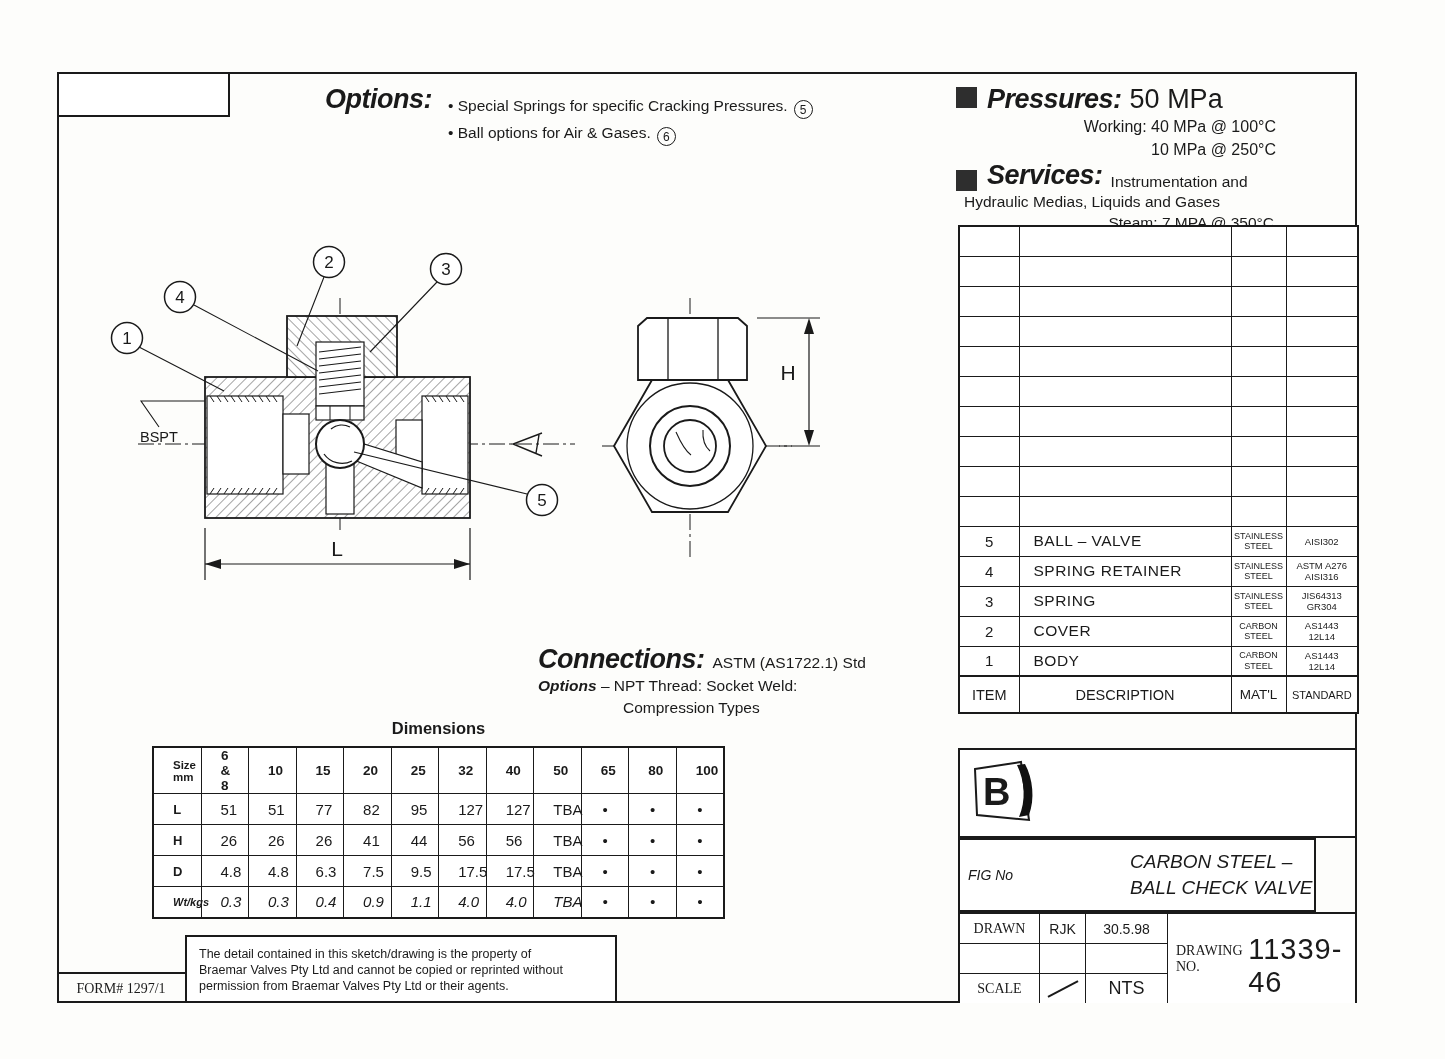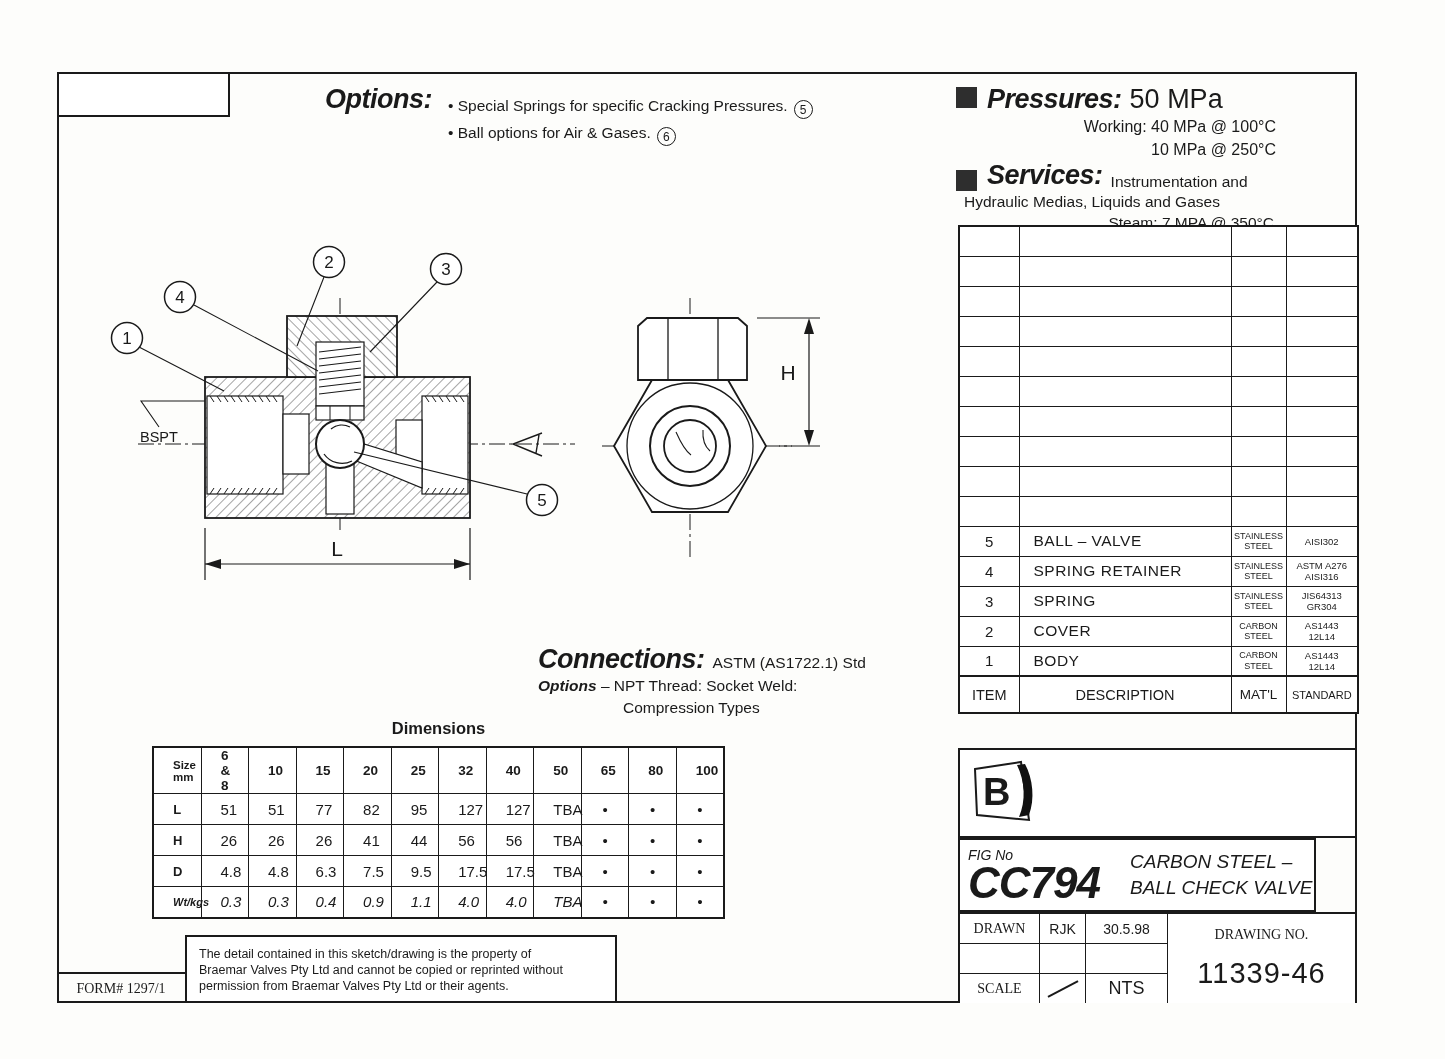--- a/index.html
+++ b/index.html
@@ -68,21 +68,21 @@
   #tb-fig .fig-label { font-style:italic; font-size:14px; }
   #tb-fig .fig-no { font-style:italic; font-weight:bold; font-size:44px; letter-spacing:-1px; line-height:40px; }
   #tb-fig .prod { font-style:italic; font-size:19px; line-height:26px; }
   #tb-grid { left:958px; top:912px; width:399px; height:91px; display:grid;
              grid-template-columns:80px 46px 82px 1fr; grid-template-rows:30px 30px 1fr; }
   #tb-grid > div { border-right:1.3px solid #1a1a1a; border-bottom:1.3px solid #1a1a1a; display:flex; align-items:center; justify-content:center; }
   #tb-grid > div.noB { border-bottom:none; }
   #tb-grid > div.noR { border-right:none; }
   .serif { font-family:"Liberation Serif", serif; }
   .lab13 { font-size:14px; }
-  #drawing-no-cell { grid-column:4; grid-row:1 / span 3; flex-direction:column; align-items:flex-start; justify-content:flex-start; padding:4px 8px; }
+  #drawing-no-cell { grid-column:4; grid-row:1 / span 3; flex-direction:row; align-items:flex-start; justify-content:flex-start; padding:4px 8px; }
   #drawing-no-value { font-size:29px; letter-spacing:1px; align-self:center; margin-top:14px; font-family:"Liberation Sans",sans-serif; }
   .slash { width:34px; height:2px; background:#1a1a1a; transform:rotate(-28deg); }
 
   #disclaimer { left:185px; top:935px; width:432px; height:68px; border:2px solid #1a1a1a; background:#fff;
                 font-size:12.5px; line-height:16px; padding:9px 0 0 12px; white-space:pre-line; }
   #form-number { left:57px; top:972px; width:128px; height:31px; border-top:2px solid #1a1a1a;
                  display:flex; align-items:center; justify-content:center; font-size:14px; }
 
   svg text { font-family:"Liberation Sans", sans-serif; fill:#1a1a1a; }
 </style>
@@ -404,21 +404,20 @@
       <polygon points="8,10 54,3 62,61 10,56" fill="#fff" stroke="#1a1a1a" stroke-width="2"></polygon>
       <text x="16" y="46" font-size="38" font-weight="bold" fill="#111">B</text>
       <path d="M50 6 C58 22 59 42 52 58 L62 56 C68 40 66 20 58 5 Z" fill="#111"></path>
     </svg>
   </div>
 </div>
 
 <div class="abs tb" id="tb-fig">
   <div class="figl">
     <div class="fig-label">FIG No</div>
-    <div class="fig-no">CC794</div>
   </div>
   <div class="prod">
     <div>CARBON STEEL –</div>
     <div>BALL CHECK VALVE</div>
   </div>
 </div>
 
 <div class="abs tb" id="tb-grid" style="border-bottom:none">
   <div class="serif lab13">DRAWN</div>
   <div style="font-size:14px">RJK</div>

